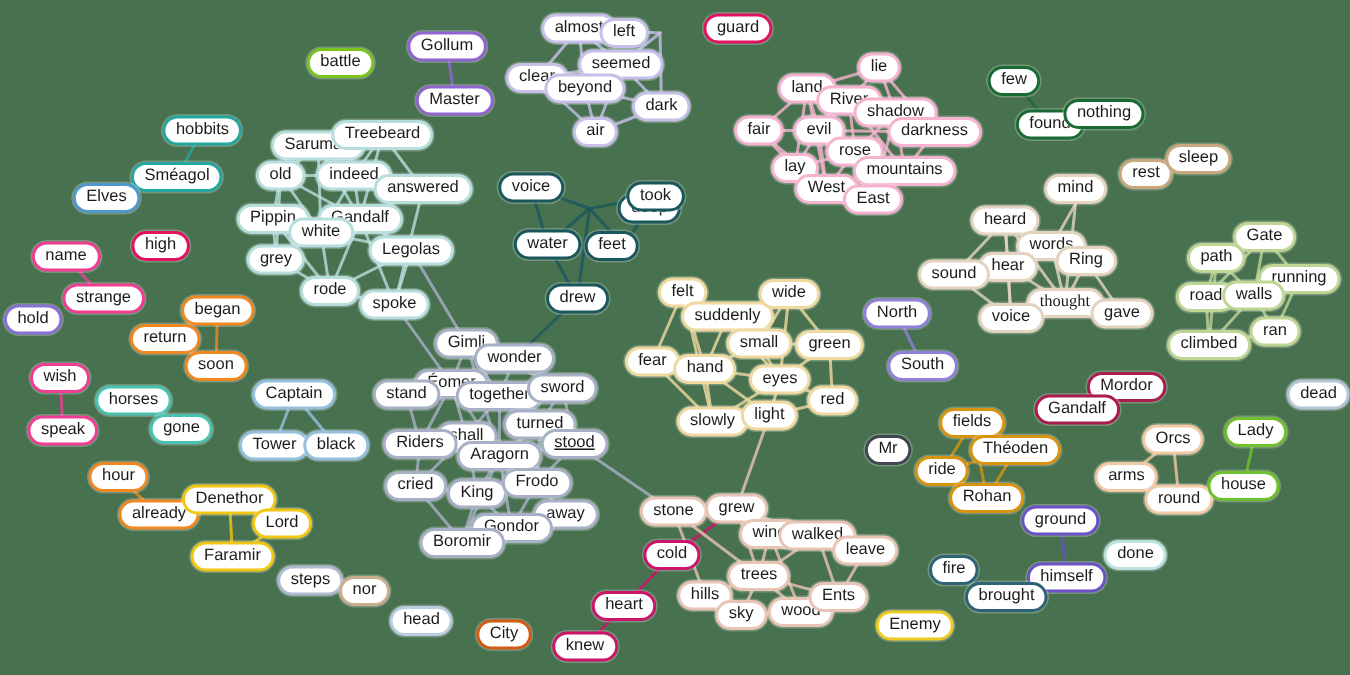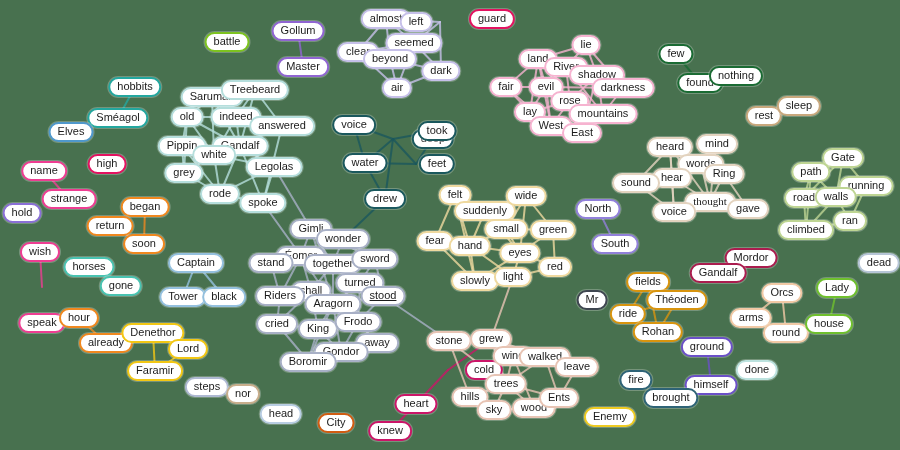--- a/index.html
+++ b/index.html
@@ -288,38 +288,38 @@
     <div class="node" style="left: 118px; top: 118px; border-color: rgb(35, 167, 159);">Sméagol</div>
     <div class="node" style="left: 71px; top: 132px; border-color: rgb(79, 152, 204);">Elves</div>
     <div class="node" style="left: 44px; top: 171px; border-color: rgb(238, 61, 146);">name</div>
     <div class="node" style="left: 107px; top: 164px; border-color: rgb(227, 18, 96);">high</div>
     <div class="node" style="left: 69px; top: 199px; border-color: rgb(238, 61, 146);">strange</div>
     <div class="node" style="left: 22px; top: 213px; border-color: rgb(138, 111, 214);">hold</div>
     <div class="node" style="left: 145px; top: 207px; border-color: rgb(240, 136, 31);">began</div>
     <div class="node" style="left: 110px; top: 226px; border-color: rgb(240, 136, 31);">return</div>
     <div class="node" style="left: 144px; top: 244px; border-color: rgb(240, 136, 31);">soon</div>
     <div class="node" style="left: 40px; top: 252px; border-color: rgb(238, 61, 146);">wish</div>
-    <div class="node" style="left: 42px; top: 287px; border-color: rgb(238, 61, 146); margin-top: 36px;">speak</div>
+    <div class="node" style="left: 42px; top: 287px; border-color: rgb(238, 61, 146);">speak</div>
     <div class="node" style="left: 89px; top: 267px; border-color: rgb(73, 195, 177); text-align: right;">horses</div>
     <div class="node" style="left: 121px; top: 286px; border-color: rgb(73, 195, 177);">gone</div>
     <div class="node" style="left: 79px; top: 318px; border-color: rgb(240, 136, 31);">hour</div>
     <div class="node" style="left: 106px; top: 343px; border-color: rgb(240, 136, 31);">already</div>
     <div class="node" style="left: 196px; top: 263px; border-color: rgb(148, 192, 222);">Captain</div>
     <div class="node" style="left: 183px; top: 297px; border-color: rgb(148, 192, 222);">Tower</div>
     <div class="node" style="left: 224px; top: 297px; border-color: rgb(148, 192, 222);">black</div>
     <div class="node" style="left: 153px; top: 333px; border-color: rgb(242, 199, 20);">Denethor</div>
     <div class="node" style="left: 188px; top: 349px; border-color: rgb(242, 199, 20);">Lord</div>
     <div class="node" style="left: 155px; top: 371px; border-color: rgb(242, 199, 20);">Faramir</div>
     <div class="node" style="left: 207px; top: 387px; border-color: rgb(174, 185, 210);">steps</div>
     <div class="node" style="left: 243px; top: 394px; border-color: rgb(200, 174, 140);">nor</div>
     <div class="node" style="left: 281px; top: 414px; border-color: rgb(184, 205, 226);">head</div>
     <div class="node" style="left: 336px; top: 423px; border-color: rgb(209, 92, 18);">City</div>
     <div class="node" style="left: 390px; top: 431px; border-color: rgb(203, 21, 104);">knew</div>
     <div class="node" style="left: 416px; top: 404px; border-color: rgb(203, 21, 104);">heart</div>
-    <div class="node" style="left: 448px; top: 370px; border-color: rgb(203, 21, 104); margin-left: 36px;">cold</div>
+    <div class="node" style="left: 448px; top: 370px; border-color: rgb(203, 21, 104);">cold</div>
     <div class="node" style="left: 212px; top: 97px; border-color: rgb(181, 222, 220);">Saruman</div>
     <div class="node" style="left: 255px; top: 90px; border-color: rgb(181, 222, 220);">Treebeard</div>
     <div class="node" style="left: 187px; top: 117px; border-color: rgb(181, 222, 220);">old</div>
     <div class="node" style="left: 236px; top: 117px; border-color: rgb(181, 222, 220);">indeed</div>
     <div class="node" style="left: 282px; top: 126px; border-color: rgb(181, 222, 220);">answered</div>
     <div class="node" style="left: 182px; top: 146px; border-color: rgb(181, 222, 220);">Pippin</div>
     <div class="node" style="left: 240px; top: 146px; border-color: rgb(181, 222, 220);">Gandalf</div>
     <div class="node" style="left: 214px; top: 155px; border-color: rgb(181, 222, 220);">white</div>
     <div class="node" style="left: 184px; top: 173px; border-color: rgb(181, 222, 220);">grey</div>
     <div class="node" style="left: 274px; top: 167px; border-color: rgb(181, 222, 220);">Legolas</div>
@@ -342,28 +342,28 @@
     <div class="node" style="left: 623px; top: 88px; border-color: rgb(246, 179, 208);">darkness</div>
     <div class="node" style="left: 570px; top: 101px; border-color: rgb(246, 179, 208);">rose</div>
     <div class="node" style="left: 530px; top: 112px; border-color: rgb(246, 179, 208);">lay</div>
     <div class="node" style="left: 603px; top: 114px; border-color: rgb(246, 179, 208);">mountains</div>
     <div class="node" style="left: 551px; top: 126px; border-color: rgb(246, 179, 208);">West</div>
     <div class="node" style="left: 582px; top: 133px; border-color: rgb(246, 179, 208);">East</div>
     <div class="node" style="left: 354px; top: 125px; border-color: rgb(26, 88, 93);">voice</div>
     <div class="node" style="left: 393px; top: 139px; border-color: rgb(26, 88, 93); margin-left: 40px;">deep</div>
     <div class="node" style="left: 437px; top: 131px; border-color: rgb(26, 88, 93);">took</div>
     <div class="node" style="left: 365px; top: 163px; border-color: rgb(26, 88, 93);">water</div>
-    <div class="node" style="left: 437px; top: 164px; border-color: rgb(26, 88, 93);">feet</div>
+    <div class="node" style="left: 408px; top: 164px; border-color: rgb(26, 88, 93);">feet</div>
     <div class="node" style="left: 385px; top: 199px; border-color: rgb(26, 88, 93);">drew</div>
     <div class="node" style="left: 676px; top: 54px; border-color: rgb(26, 107, 51);">few</div>
     <div class="node" style="left: 700px; top: 83px; border-color: rgb(26, 107, 51);">found</div>
     <div class="node" style="left: 736px; top: 76px; border-color: rgb(26, 107, 51);">nothing</div>
     <div class="node" style="left: 764px; top: 116px; border-color: rgb(201, 168, 125);">rest</div>
     <div class="node" style="left: 799px; top: 106px; border-color: rgb(201, 168, 125);">sleep</div>
-    <div class="node" style="left: 717px; top: 144px; border-color: rgb(227, 211, 191); text-align: right;">mind</div>
+    <div class="node" style="left: 717px; top: 126px; border-color: rgb(227, 211, 191); text-align: right;">mind</div>
     <div class="node" style="left: 670px; top: 147px; border-color: rgb(227, 211, 191);">heard</div>
     <div class="node" style="left: 701px; top: 164px; border-color: rgb(227, 211, 191);">words</div>
     <div class="node" style="left: 724px; top: 174px; border-color: rgb(227, 211, 191);">Ring</div>
     <div class="node" style="left: 672px; top: 178px; border-color: rgb(227, 211, 191);">hear</div>
     <div class="node" style="left: 636px; top: 183px; border-color: rgb(227, 211, 191);">sound</div>
     <div class="node" style="left: 710px; top: 202px; border-color: rgb(227, 211, 191); font-family: Liberation Serif, serif;">thought</div>
     <div class="node" style="left: 748px; top: 209px; border-color: rgb(227, 211, 191);">gave</div>
     <div class="node" style="left: 674px; top: 212px; border-color: rgb(227, 211, 191);">voice</div>
     <div class="node" style="left: 843px; top: 158px; border-color: rgb(190, 213, 147);">Gate</div>
     <div class="node" style="left: 811px; top: 172px; border-color: rgb(190, 213, 147);">path</div>

